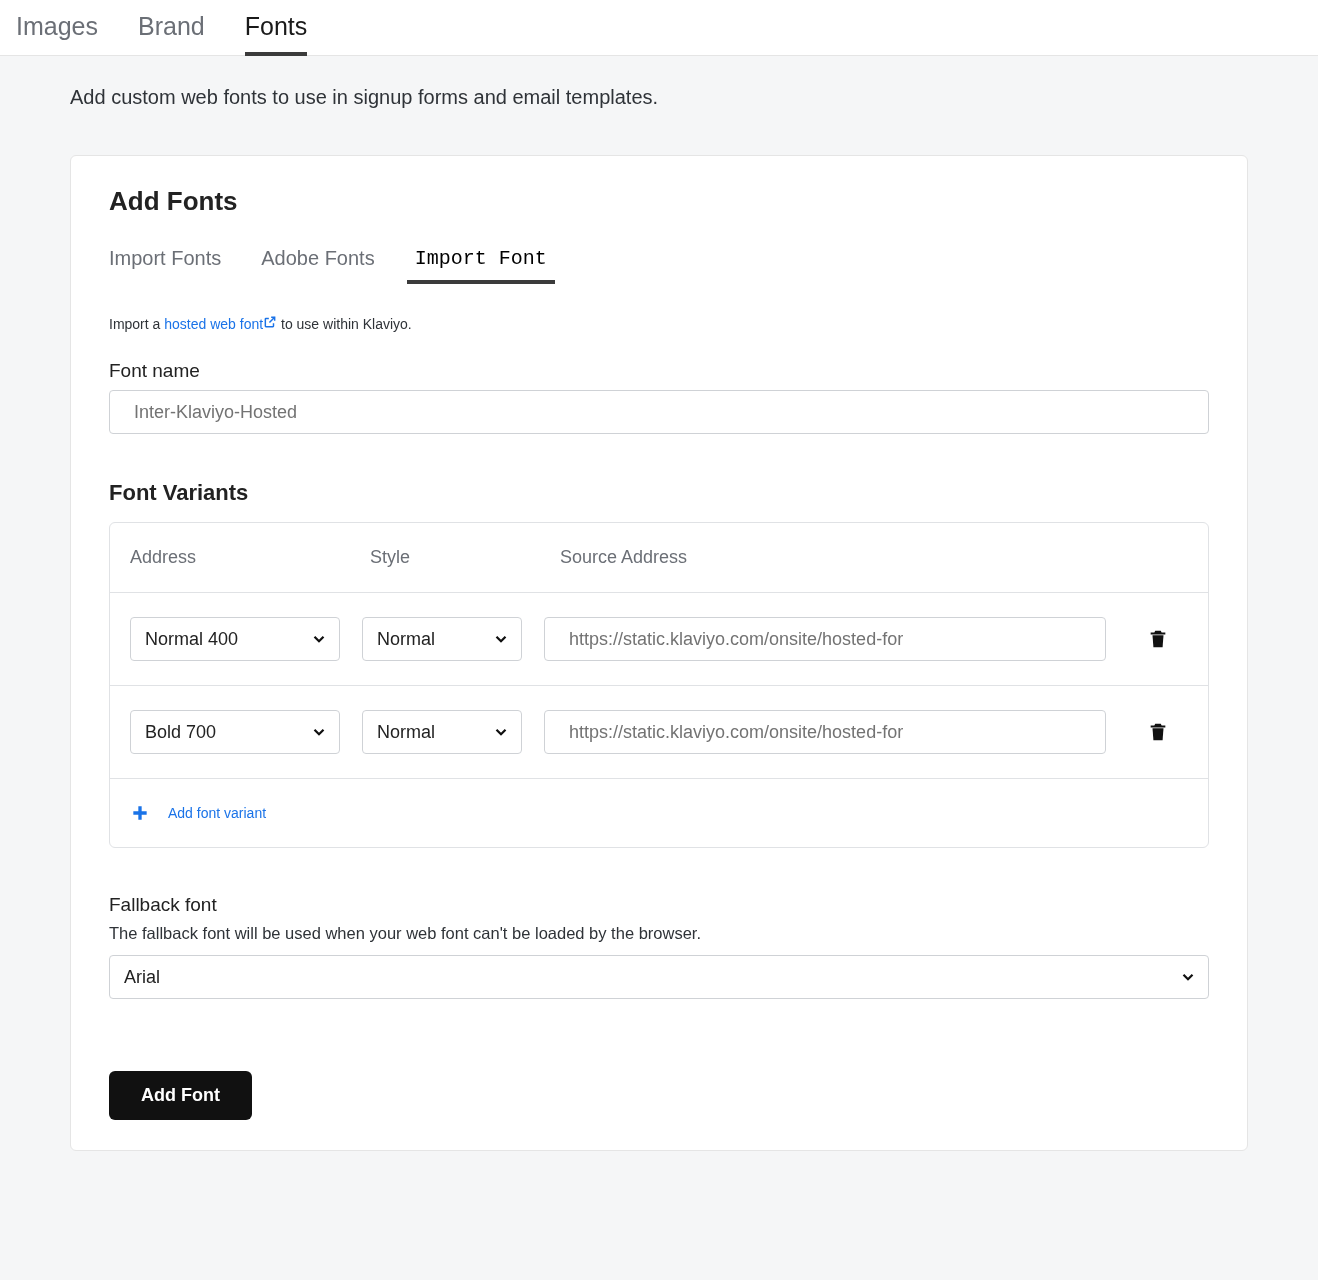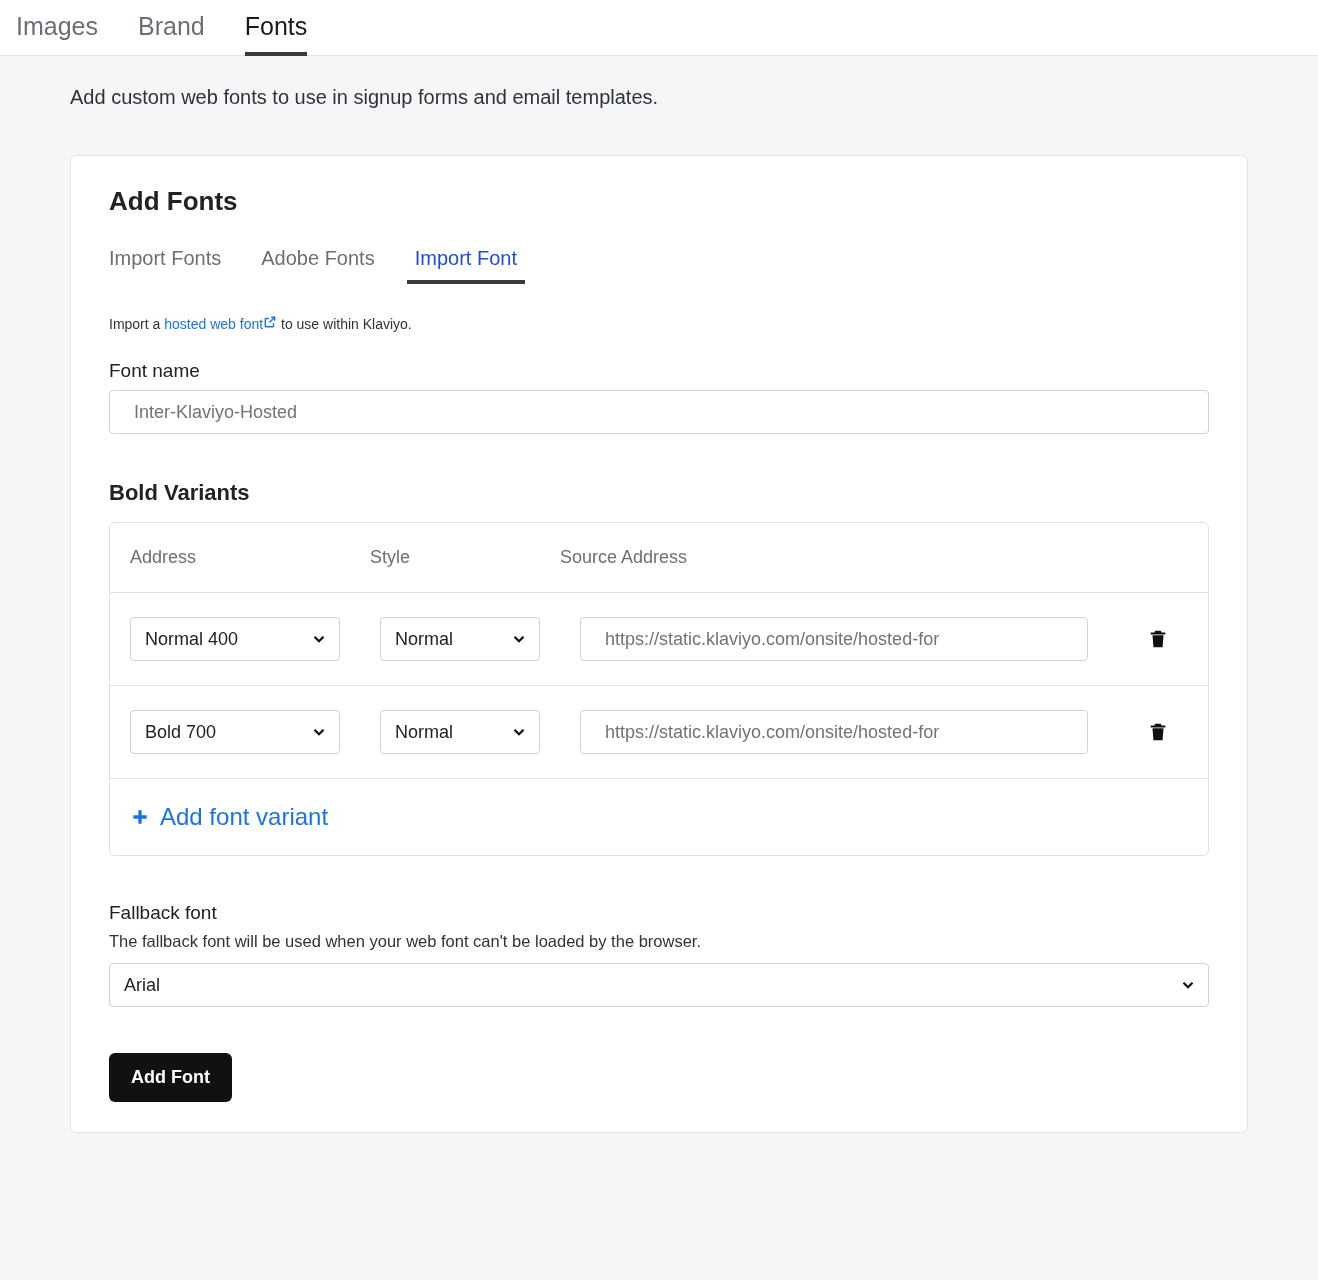--- a/index.html
+++ b/index.html
@@ -7,40 +7,40 @@
     .top-tabs { background: #fff; border-bottom: 1px solid #e5e5e5; padding: 0 16px; display: flex; gap: 40px; }
     .top-tab { padding: 12px 0 14px 0; font-size: 25px; color: #6b6f76; cursor: pointer; position: relative; }
     .top-tab.active { color: #1a1a1a; }
     .top-tab.active::after { content:""; position:absolute; left:0; right:0; bottom:-1px; height:4px; background:#3b3b3b; }
     .page { padding: 30px 70px 40px 70px; max-width: 1318px; }
     .page-desc { font-size: 20px; color: #2f3338; margin-bottom: 46px; }
     .card { background:#fff; border:1px solid #e5e5e5; border-radius:6px; padding: 30px 38px 30px 38px; }
     .card-h1 { font-size:26px; font-weight:700; color:#222; margin-bottom: 24px; }
     .inner-tabs { display:flex; gap:40px; border-bottom:1px solid transparent; margin-bottom: 30px; }
     .inner-tab { font-size:20px; color:#6b6f76; padding: 6px 0 14px 0; cursor:pointer; position:relative; }
-    .inner-tab.active { color:#1d4ed8; }
+    .inner-tab.active { color:#000000;font-family:Liberation Mono, monospace; }
     .inner-tab.active::after { content:""; position:absolute; left:-8px; right:-8px; bottom:0; height:4px; background:#3b3b3b; }
     .import-hint { font-size:14px; color:#2f3338; margin-bottom: 28px; }
     .import-hint a { color:#1a73e8; text-decoration:none; }
     .ext-icon { display:inline-block; width:14px; height:14px; vertical-align:baseline; }
     .label { font-size:19px; font-weight:400; color:#222; margin-bottom:8px; display:block; }
     .text-input { width:100%; height:44px; border:1px solid #cfd2d6; border-radius:4px; padding: 0 24px; font-size:18px; color:#737373; background:#fff; }
     .section-h2 { font-size:22px; font-weight:700; color:#222; margin-top: 46px; margin-bottom: 16px; }
     .variants-box { border:1px solid #e0e2e5; border-radius:6px; overflow:hidden; }
     .variants-header { display:grid; grid-template-columns: 210px 160px 1fr 60px; gap: 30px; padding: 24px 20px; font-size:18px; color:#6b6f76; }
-    .variant-row { display:grid; grid-template-columns: 210px 160px 1fr 60px; gap: 40px; padding: 24px 20px; border-top:1px solid #e0e2e5; align-items:center; }
+    .variant-row { display:grid; grid-template-columns: 210px 160px 1fr 60px; gap: 22px; padding: 24px 20px; border-top:1px solid #e0e2e5; align-items:center; }
     .select-wrap { position:relative; }
     .select { width:100%; height:44px; border:1px solid #cfd2d6; border-radius:4px; padding: 0 40px 0 14px; font-size:18px; color:#222; background:#fff; appearance:none; -webkit-appearance:none; cursor:pointer; }
     .chevron { position:absolute; right:12px; top:50%; transform:translateY(-50%); pointer-events:none; }
     .trash-btn { background:none; border:none; cursor:pointer; display:flex; align-items:center; justify-content:center; width:36px; height:36px; margin:0 auto; }
-    .add-variant { display:flex; align-items:center; gap:10px; padding: 24px 20px; border-top:1px solid #e0e2e5; color:#1a73e8; font-size:24px; cursor:pointer; }
+    .add-variant { display:flex; align-items:center; gap:18px; padding: 24px 20px; border-top:1px solid #e0e2e5; color:#1a73e8; font-size:14px; cursor:pointer; }
     .fallback-block { margin-top: 46px; }
     .help { font-size:16.5px; color:#2f3338; margin: 4px 0 12px 0; }
     .full-select { position:relative; }
-    .primary-btn { margin-top: 46px; background:#111; color:#fff; border:none; border-radius:6px; padding: 14px 22px; font-size:18px; cursor:pointer; font-weight:600; }
+    .primary-btn { margin-top: 72px; background:#111; color:#fff; border:none; border-radius:6px; padding: 14px 32px; font-size:18px; cursor:pointer; font-weight:600; }
   </style>
 </head>
 <body>
 
 <div class="top-tabs">
   <div class="top-tab">Images</div>
   <div class="top-tab">Brand</div>
   <div class="top-tab active">Fonts</div>
 </div>
 
@@ -60,21 +60,21 @@
       <span>Import a </span><a href="#"><span>hosted web font</span><svg class="ext-icon" viewBox="0 0 24 24" fill="none" stroke="#1a73e8" stroke-width="2.5">
             <path d="M14 4h6v6"></path>
             <path d="M20 4l-9 9"></path>
             <path d="M18 14v5a1 1 0 0 1-1 1H5a1 1 0 0 1-1-1V7a1 1 0 0 1 1-1h5"></path>
           </svg></a><span> to use within Klaviyo.</span>
     </p>
 
     <label class="label">Font name</label>
     <input class="text-input" type="text" value="Inter-Klaviyo-Hosted" style="">
 
-    <h3 class="section-h2">Bold Variants</h3>
+    <h3 class="section-h2">Font Variants</h3>
 
     <div class="variants-box">
       <div class="variants-header">
         <div>Address</div>
         <div>Style</div>
         <div>Source Address</div>
         <div></div>
       </div>
 
       <div class="variant-row">

